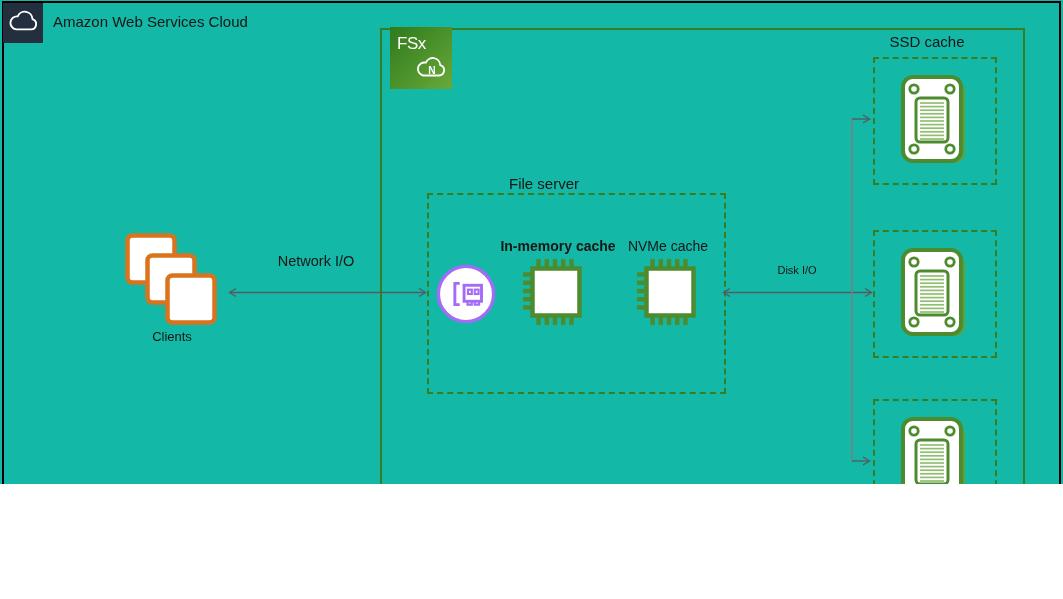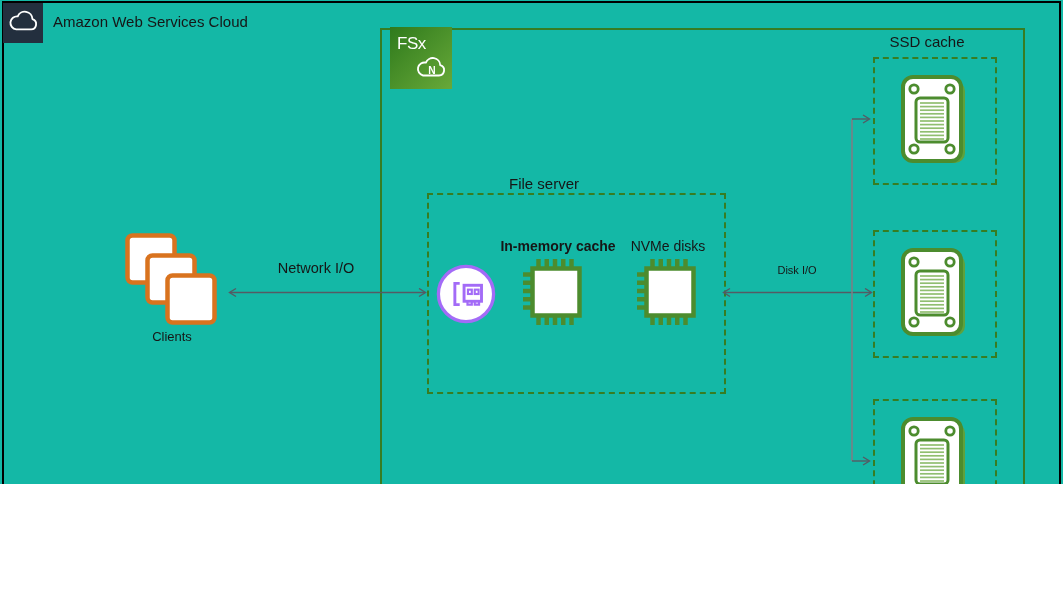--- a/index.html
+++ b/index.html
@@ -15,21 +15,21 @@
   #fsx-rect{left:380px;top:28px;width:641px;height:527px;border:2px solid #377D22;}
   #fsx-icon{left:381px;top:27px;width:62px;height:62px;
     background:linear-gradient(135deg,#2f7a1c 0%,#68a939 100%);margin-left:9px;}
   #fsx-icon-label{position:absolute;left:7px;top:7px;color:#fff;font-size:17px;letter-spacing:-0.5px;}
   #fsx-cloud{position:absolute;right:4px;bottom:7px;}
   .lbl{position:absolute;transform:translateX(-50%);white-space:nowrap;font-size:14px;color:#161616;}
   #file-server-label{left:544px;top:175px;font-size:15px;}
   #file-server-box{left:427px;top:193px;width:295px;height:197px;border:2px dashed #377D22;}
   #inmem-label{left:558px;top:238px;font-weight:bold;}
   #nvme-label{left:668px;top:238px;}
-  #network-io-label{left:316px;top:260px;font-size:14.5px;}
+  #network-io-label{left:316px;top:253px;font-size:14.5px;}
   #disk-io-label{left:797px;top:264px;font-size:11px;}
   #ssd-label{left:927px;top:33px;font-size:15px;}
   #clients-label{left:172px;top:329px;font-size:13px;}
   .ssd-box{left:873px;width:120px;height:124px;border:2px dashed #377D22;}
   #ssd-box-1{top:57px;}  #ssd-box-2{top:230px;}  #ssd-box-3{top:399px;}
   .disk-svg{position:absolute;left:24px;top:15px;}
   #clients-icon{left:125px;top:233px;}
   #nic-icon{left:435px;top:263px;}
   #chip-1{left:522px;top:258px;}
   #chip-2{left:636px;top:258px;}
@@ -122,21 +122,21 @@
   <svg class="abs" id="nic-icon" width="62" height="62" viewBox="0 0 64 64">
     <circle cx="32" cy="32" r="28.5" fill="#ffffff" stroke="#A36BF7" stroke-width="3.4"></circle>
     <path d="M25.5 21 H20.5 V43 H25.5" fill="none" stroke="#A36BF7" stroke-width="3"></path>
     <rect x="30" y="23" width="18" height="16.5" fill="none" stroke="#A36BF7" stroke-width="3"></rect>
     <rect x="34" y="27.5" width="4" height="4.5" fill="none" stroke="#A36BF7" stroke-width="2.2"></rect>
     <rect x="41" y="27.5" width="4" height="4.5" fill="none" stroke="#A36BF7" stroke-width="2.2"></rect>
     <path d="M33.5 39.5 v3.5 h4.5 v-3.5 M41 39.5 v3.5 h4.5 v-3.5" fill="none" stroke="#A36BF7" stroke-width="2.2"></path>
   </svg>
 
   <div class="lbl" id="inmem-label">In-memory cache</div>
-  <div class="lbl" id="nvme-label">NVMe disks</div>
+  <div class="lbl" id="nvme-label">NVMe cache</div>
 
   <svg class="abs" id="chip-1" width="68" height="68" viewBox="0 0 68 68">
       <use href="#chip-sym"></use>
     </svg>
   <svg class="abs" id="chip-2" width="68" height="68" viewBox="0 0 68 68">
       <use href="#chip-sym"></use>
     </svg>
 
   <div class="lbl" id="network-io-label">Network I/O</div>
   <div class="lbl" id="disk-io-label">Disk I/O</div>

